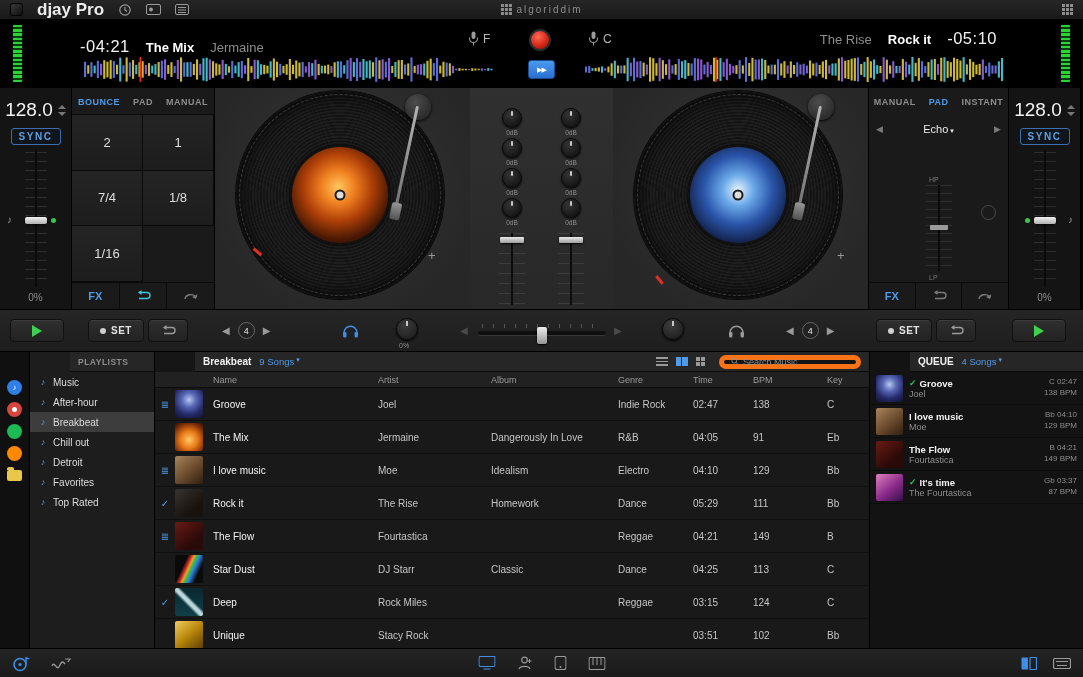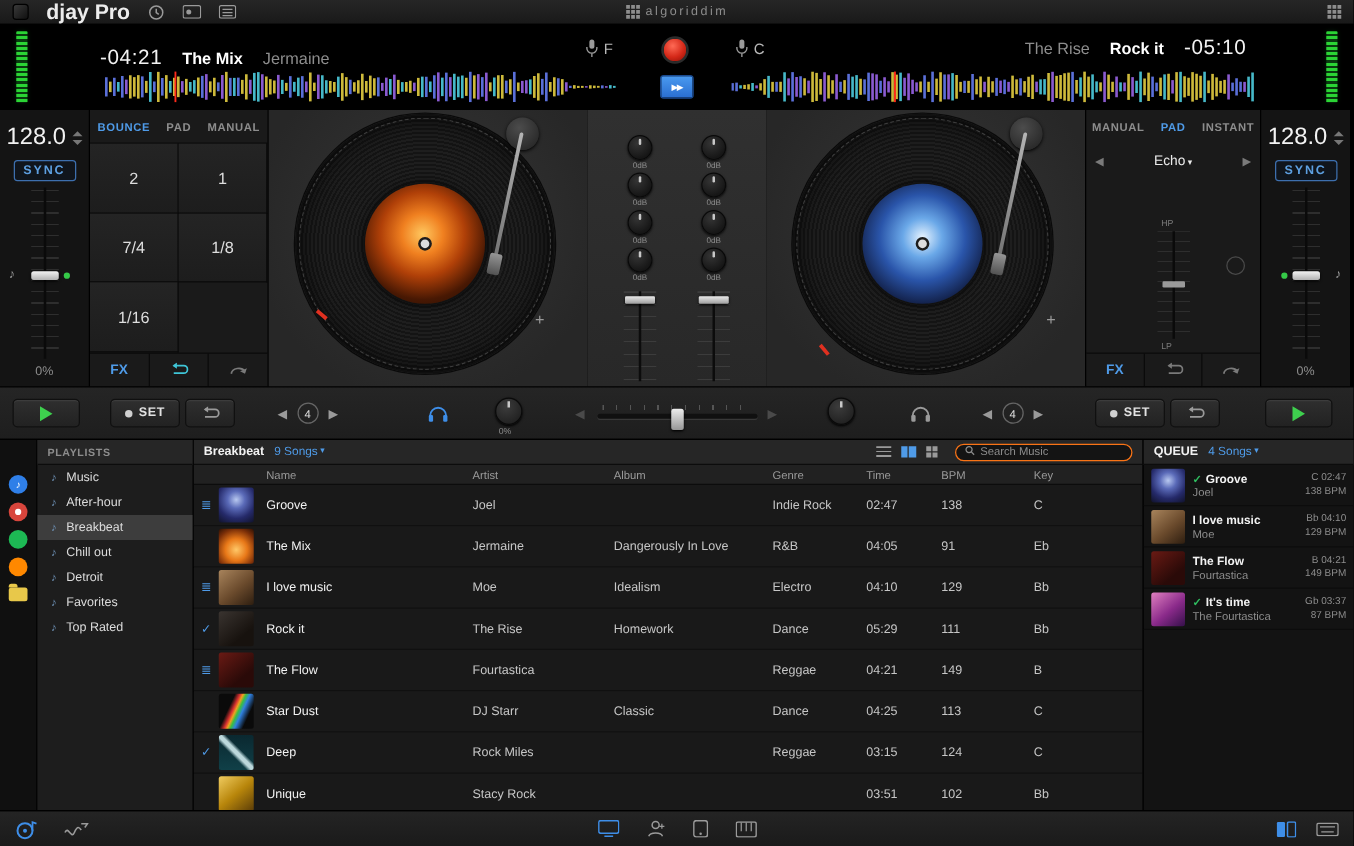--- a/index.html
+++ b/index.html
@@ -122,44 +122,44 @@
 .srcstrip{width:30px;background:#101010;border-right:1px solid #000;display:flex;flex-direction:column;align-items:center;padding-top:28px;gap:7px;}
 .srcicon{width:15px;height:15px;border-radius:50%;display:flex;align-items:center;justify-content:center;font-size:8px;color:#fff;flex-shrink:0;}
 .src-lib{background:#2f7fe8;}
 .src-vinyl{background:#d8453c;position:relative;}
 .src-vinyl::after{content:'';width:5px;height:5px;border-radius:50%;background:#fff;}
 .src-spotify{background:#1db954;}
 .src-cloud{background:#ff8800;}
 .src-folder{width:15px;height:11px;border-radius:2px;background:#e8c84a;position:relative;margin-top:2px;}
 .src-folder::before{content:'';position:absolute;top:-3px;left:0;width:7px;height:3px;background:#e8c84a;border-radius:2px 2px 0 0;}
 .sidebar{width:125px;background:#1d1d1d;border-right:1px solid #000;display:flex;flex-direction:column;}
-.panelhead{height:20px;background:#262626;border-bottom:1px solid #0c0c0c;display:flex;align-items:center;gap:8px;padding:0 8px;flex-shrink:0;}
+.panelhead{height:20px;background:#262626;border-bottom:1px solid #0c0c0c;display:flex;align-items:center;gap:8px;padding:0 8px;flex-shrink:0;margin-left:40px;}
 .ph-label{font-size:8.5px;font-weight:bold;color:#8d8d8d;letter-spacing:.5px;}
 .plitem{height:20px;display:flex;align-items:center;gap:5px;padding-left:8px;font-size:10px;color:#dcdcdc;flex-shrink:0;}
 .plitem.selected{background:#3d3d3d;}
 .plicon{color:#6f93b8;font-size:9px;width:10px;text-align:center;}
 .tablearea{flex:1;display:flex;flex-direction:column;min-width:0;overflow:hidden;}
 .lib-title{font-size:10px;font-weight:bold;color:#f2f2f2;}
 .bluecount{font-size:9.5px;color:#4f9be8;display:flex;align-items:flex-start;}
 .toolbar-icons{margin-left:auto;display:flex;gap:8px;align-items:center;}
 .ic-lines{width:12px;height:9px;background:repeating-linear-gradient(to bottom,#9a9a9a 0 1.5px,transparent 1.5px 3.5px);}
 .ic-cols{width:12px;height:9px;display:flex;gap:1.5px;}
 .ic-cols i{flex:1;background:#4f9be8;}
 .ic-grid{display:grid;grid-template-columns:4px 4px;grid-gap:1.5px;}
 .ic-grid i{width:4px;height:3.5px;background:#9a9a9a;}
-.searchbox{width:142px;height:14px;background:#141414;border:1px solid #f97316;border-radius:7px;display:flex;align-items:flex-start;gap:4px;padding:0 7px;margin-left:6px;}
+.searchbox{width:142px;height:14px;background:#141414;border:5px solid #f97316;border-radius:7px;display:flex;align-items:center;gap:4px;padding:0 7px;margin-left:6px;}
 .searchbox input{background:transparent;border:none;outline:none;color:#ccc;font-size:9px;width:100%;}
 .searchbox input::placeholder{color:#8d8d8d;}
 .thead{height:16px;background:#212121;border-bottom:1px solid #0c0c0c;display:grid;grid-template-columns:20px 38px 165px 113px 127px 75px 60px 74px 1fr;align-items:center;font-size:9px;color:#9a9a9a;flex-shrink:0;}
 .trow{height:33px;display:grid;grid-template-columns:20px 38px 165px 113px 127px 75px 60px 74px 1fr;align-items:center;border-bottom:1px solid #101010;font-size:10px;color:#c6c6c6;background:#191919;flex-shrink:0;}
 .cell{white-space:nowrap;overflow:hidden;text-overflow:ellipsis;padding-right:8px;}
 .cell.name{color:#f2f2f2;}
 .statusicon{text-align:center;color:#4f9be8;font-size:10px;}
 .rowart{width:28px;height:28px;border-radius:2px;}
-.queue{width:169px;background:#131313;border-left:1px solid #000;display:flex;flex-direction:column;}
+.queue{width:214px;background:#131313;border-left:1px solid #000;display:flex;flex-direction:column;}
 .qitem{height:33px;display:flex;align-items:center;gap:6px;padding:0 6px;border-bottom:1px solid #0c0c0c;flex-shrink:0;}
 .qart{width:27px;height:27px;border-radius:2px;flex-shrink:0;}
 .qmid{flex:1;min-width:0;}
 .qtitle{font-size:9.5px;font-weight:bold;color:#f2f2f2;display:flex;align-items:center;gap:3px;white-space:nowrap;overflow:hidden;}
 .qcheck{color:#2fbf60;font-size:9px;}
 .qartist{font-size:9px;color:#8d8d8d;white-space:nowrap;overflow:hidden;}
 .qright{text-align:right;font-size:8px;color:#8d8d8d;line-height:1.35;flex-shrink:0;}
 
 
 .art-groove{background:radial-gradient(circle at 50% 35%,#b8c8f0 0%,#5a6ab8 30%,#252a6a 65%,#10122a 100%);}

